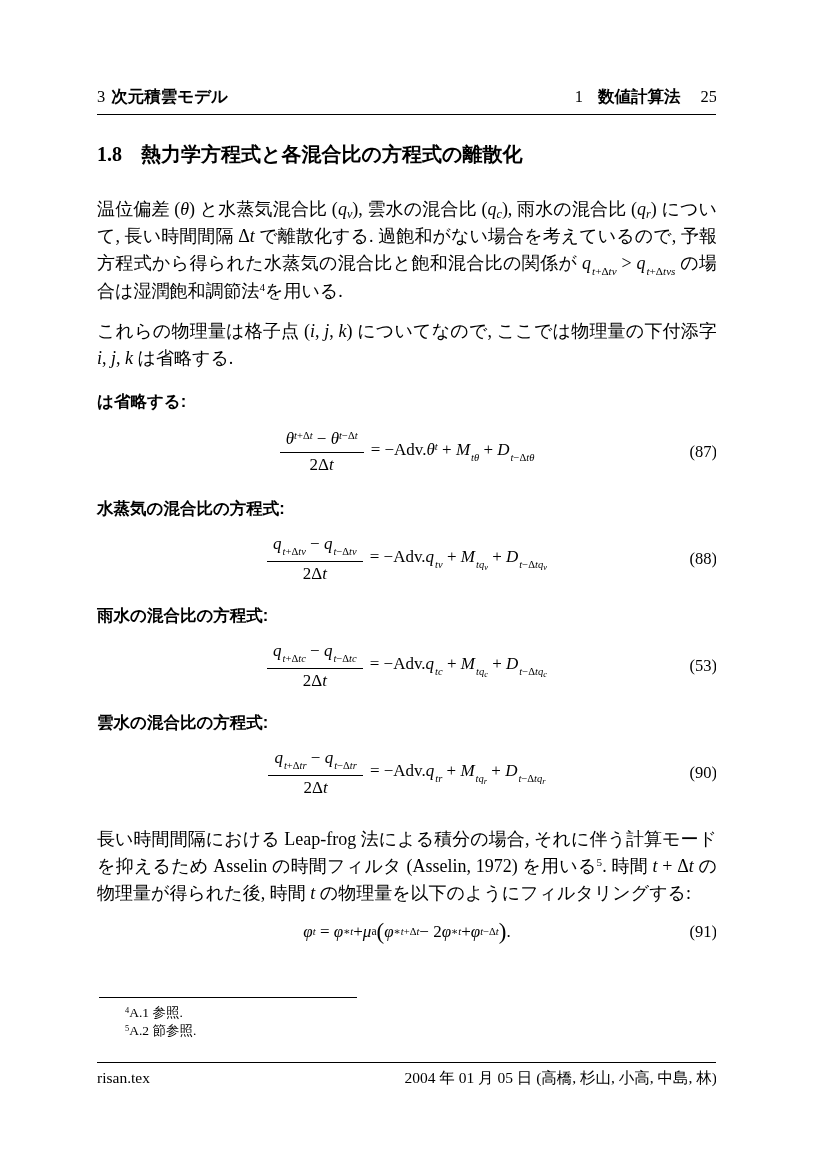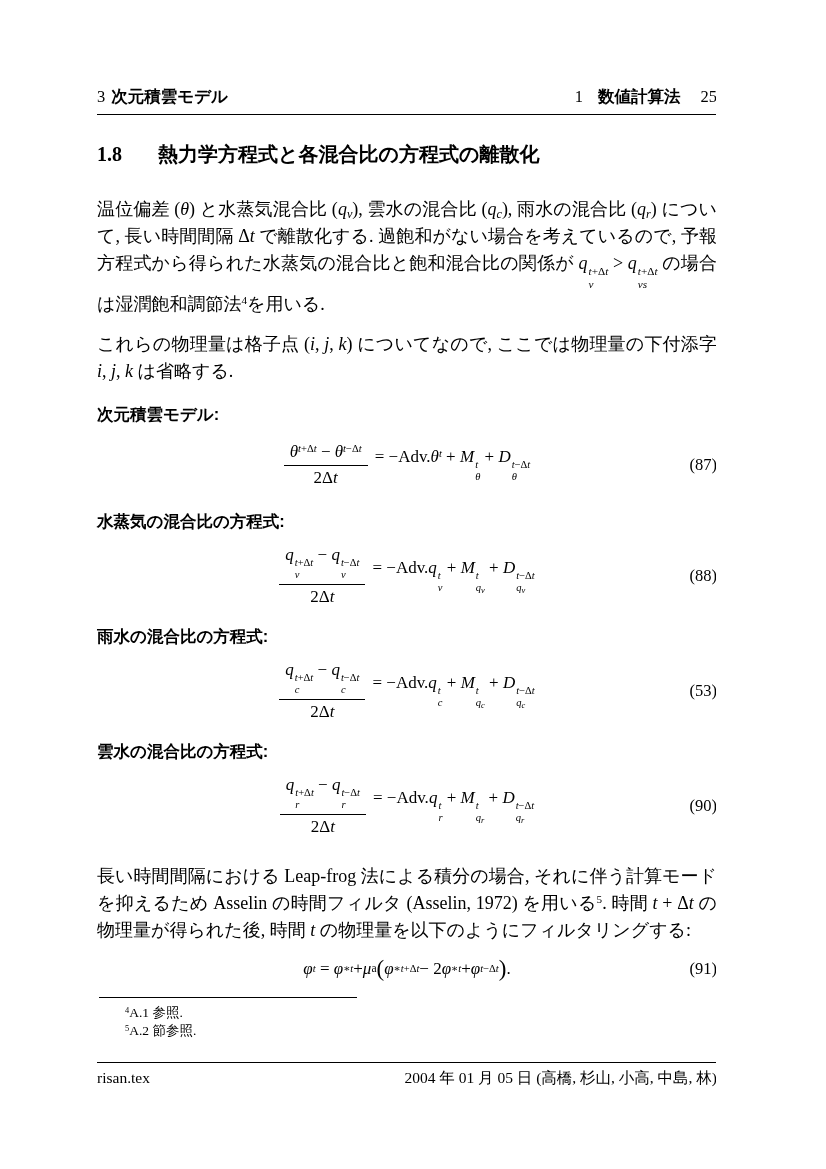--- a/index.html
+++ b/index.html
@@ -27,21 +27,21 @@
   .rh-right .rh-kanji { margin-left: 15px; }
   .rh-right .rh-page { margin-left: 20px; }
   .head-rule { border: none; border-top: 1.6px solid #000; margin: 7px 0 0 0; }
 
   
   .section-heading {
     margin: 27px 0 0 0; display: flex; align-items: baseline;
     font-size: 20px; line-height: 24px; font-weight: bold;
   }
   .sec-num { font-family: "Liberation Serif", "DejaVu Serif", serif; }
-  .sec-title { font-family: "Liberation Sans", "DejaVu Sans", sans-serif; margin-left: 36px; }
+  .sec-title { font-family: "Liberation Sans", "DejaVu Sans", sans-serif; margin-left: 19px; }
 
   
   .body-par {
     margin: 0; font-size: 18px; line-height: 27px; text-align: justify;
   }
   .mt-p1 { margin-top: 30px; }
   .mt-p2 { margin-top: 13px; }
   .mt-p3 { margin-top: 26px; }
   .mt-p4 { margin-top: 13px; }
 
@@ -62,21 +62,21 @@
   .frac { display: inline-block; text-align: center; vertical-align: middle; }
   .frac .num { display: block; border-bottom: 1.4px solid #000; padding: 0 6px 3px 6px; }
   .frac .den { display: block; padding-top: 2px; }
   .rhs { margin-left: 7px; white-space: nowrap; }
 
   
   i { font-style: italic; }
   sup { font-size: 0.62em; line-height: 0; vertical-align: 0.5em; }
   sub { font-size: 0.68em; line-height: 0; vertical-align: -0.22em; }
   .ss {
-    display: inline-flex; flex-direction: column; align-items: flex-start;
+    display: inline-flex; flex-direction: row; align-items: flex-start;
     font-size: 0.62em; line-height: 1.15; vertical-align: -0.55em; margin-left: 1px;
   }
   .ss sub { font-size: 0.8em; }
   .bigp { font-size: 1.35em; vertical-align: -0.08em; }
 
   
   .footnote-area { position: absolute; left: 99px; top: 997px; width: 620px; }
   .fn-rule { border: none; border-top: 1.5px solid #000; margin: 0; width: 258px; margin-left: 0; }
   .footnote { font-size: 13.5px; line-height: 18px; padding-left: 26px; }
   .footnote:first-of-type { margin-top: 6px; }
@@ -115,21 +115,21 @@
     <p class="body-par mt-p1">温位偏差 (<i>θ</i>) と水蒸気混合比 (<i>q</i><sub><i>v</i></sub>), 雲水の混合比 (<i>q</i><sub><i>c</i></sub>), 雨水の混合比 (<i>q</i><sub><i>r</i></sub>) について, 長い時間間隔 Δ<i>t</i> で離散化する. 過飽和がない場合を考えているので, 予報方程式から得られた水蒸気の混合比と飽和混合比の関係が <i>q</i><span class="ss">
           <span><i>t</i>+Δ<i>t</i></span>
           <span><i>v</i></span>
         </span> &gt; <i>q</i><span class="ss">
           <span><i>t</i>+Δ<i>t</i></span>
           <span><i>vs</i></span>
         </span> の場合は湿潤飽和調節法<sup>4</sup>を用いる.</p>
     <p class="body-par mt-p2">これらの物理量は格子点 (<i>i</i>, <i>j</i>, <i>k</i>) についてなので, ここでは物理量の下付添字 <i>i</i>, <i>j</i>, <i>k</i> は省略する.</p>
 
     <div class="eq-block">
-      <div class="eq-label">次元積雲モデル:</div>
+      <div class="eq-label">は省略する:</div>
       <div class="eq-row">
         <span class="eq-body">
           <span class="frac">
             <span class="num"><i>θ</i><sup><i>t</i>+Δ<i>t</i></sup> − <i>θ</i><sup><i>t</i>−Δ<i>t</i></sup></span>
             <span class="den">2Δ<i>t</i></span>
           </span>
           <span class="rhs">= −Adv.<i>θ</i><sup><i>t</i></sup> + <i>M</i><span class="ss">
                 <span><i>t</i></span>
                 <span><i>θ</i></span>
               </span> + <i>D</i><span class="ss">

